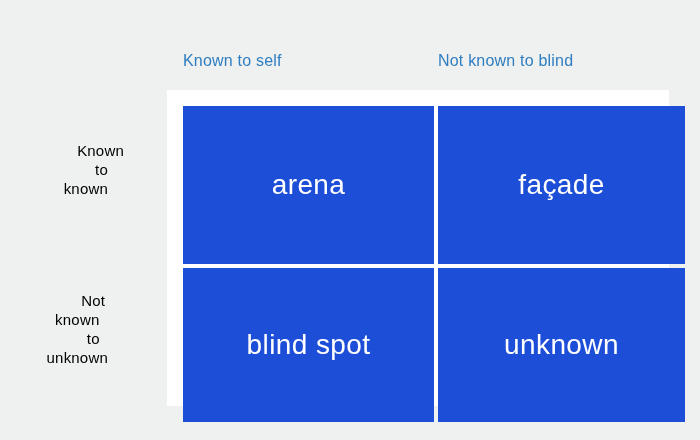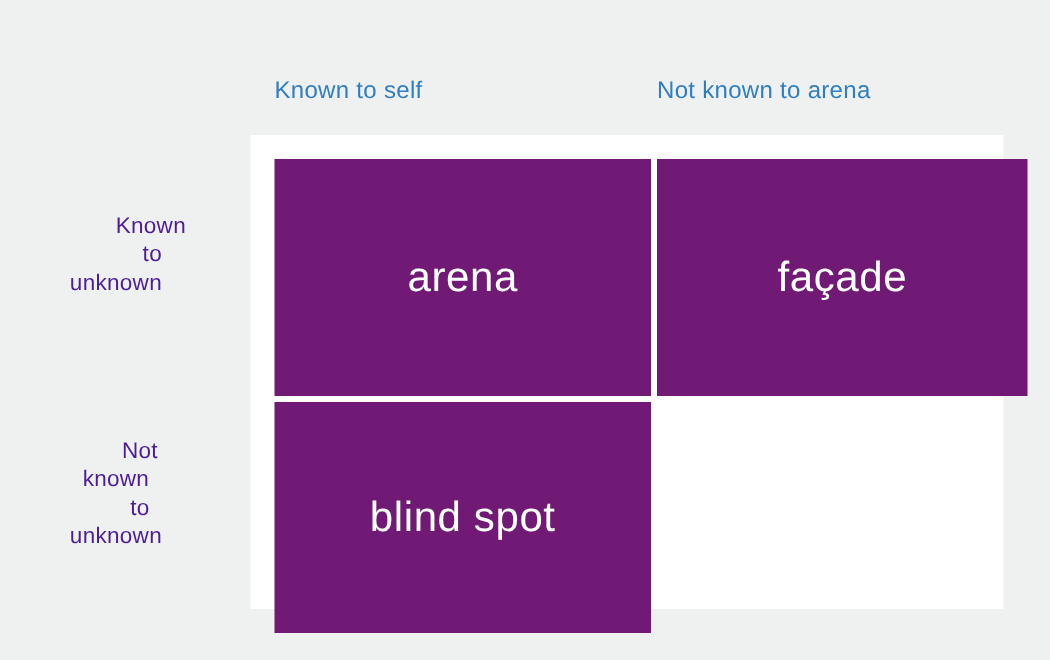--- a/index.html
+++ b/index.html
@@ -20,21 +20,21 @@
     position: absolute;
     left: 151px; top: 74px;
     width: 502px; height: 316px;
     display: grid;
     grid-template-columns: 251px 247px;
     grid-template-rows: 158px 154px;
     gap: 4px;
     background: #ffffff; 
   }
   .cell {
-    background: #701a75;
+    background: #1d4ed8;
     color: #ffffff;
     display: flex;
     align-items: center;
     justify-content: center;
     font-size: 28px;
     font-weight: 400;
     letter-spacing: 0.4px;
   }
   
   .col-header {
@@ -53,46 +53,47 @@
   .row-header {
     position: absolute;
     left: 0;
     width: 140px;
     display: flex;
     align-items: center;
     justify-content: flex-end;
     text-align: right;
     font-size: 15px;
     line-height: 19px;
-    color: #4c1d95;
+    color: #000000;
     letter-spacing: 0.2px;
   }
   .row-header.top    { top: 74px;  height: 158px; }
   .row-header.bottom { top: 236px; height: 154px; text-align: center; }
 </style>
 </head>
 <body>
 
 <div class="stage">
 
   <div class="col-header left">Known to self</div>
-  <div class="col-header right">Not known to arena</div>
+  <div class="col-header right">Not known to blind</div>
 
   <div class="row-header top">
     <div>
       <span>Known to</span><br>
-      <span>unknown</span>
+      <span>known</span>
     </div>
   </div>
   <div class="row-header bottom">
     <div>
       <span>Not known</span><br>
       <span>to unknown</span>
     </div>
   </div>
 
   <div class="grid">
     <div class="cell">arena</div>
     <div class="cell">façade</div>
     <div class="cell">blind spot</div>
+    <div class="cell">unknown</div>
   </div>
 
 </div>
 
 </body></html>

